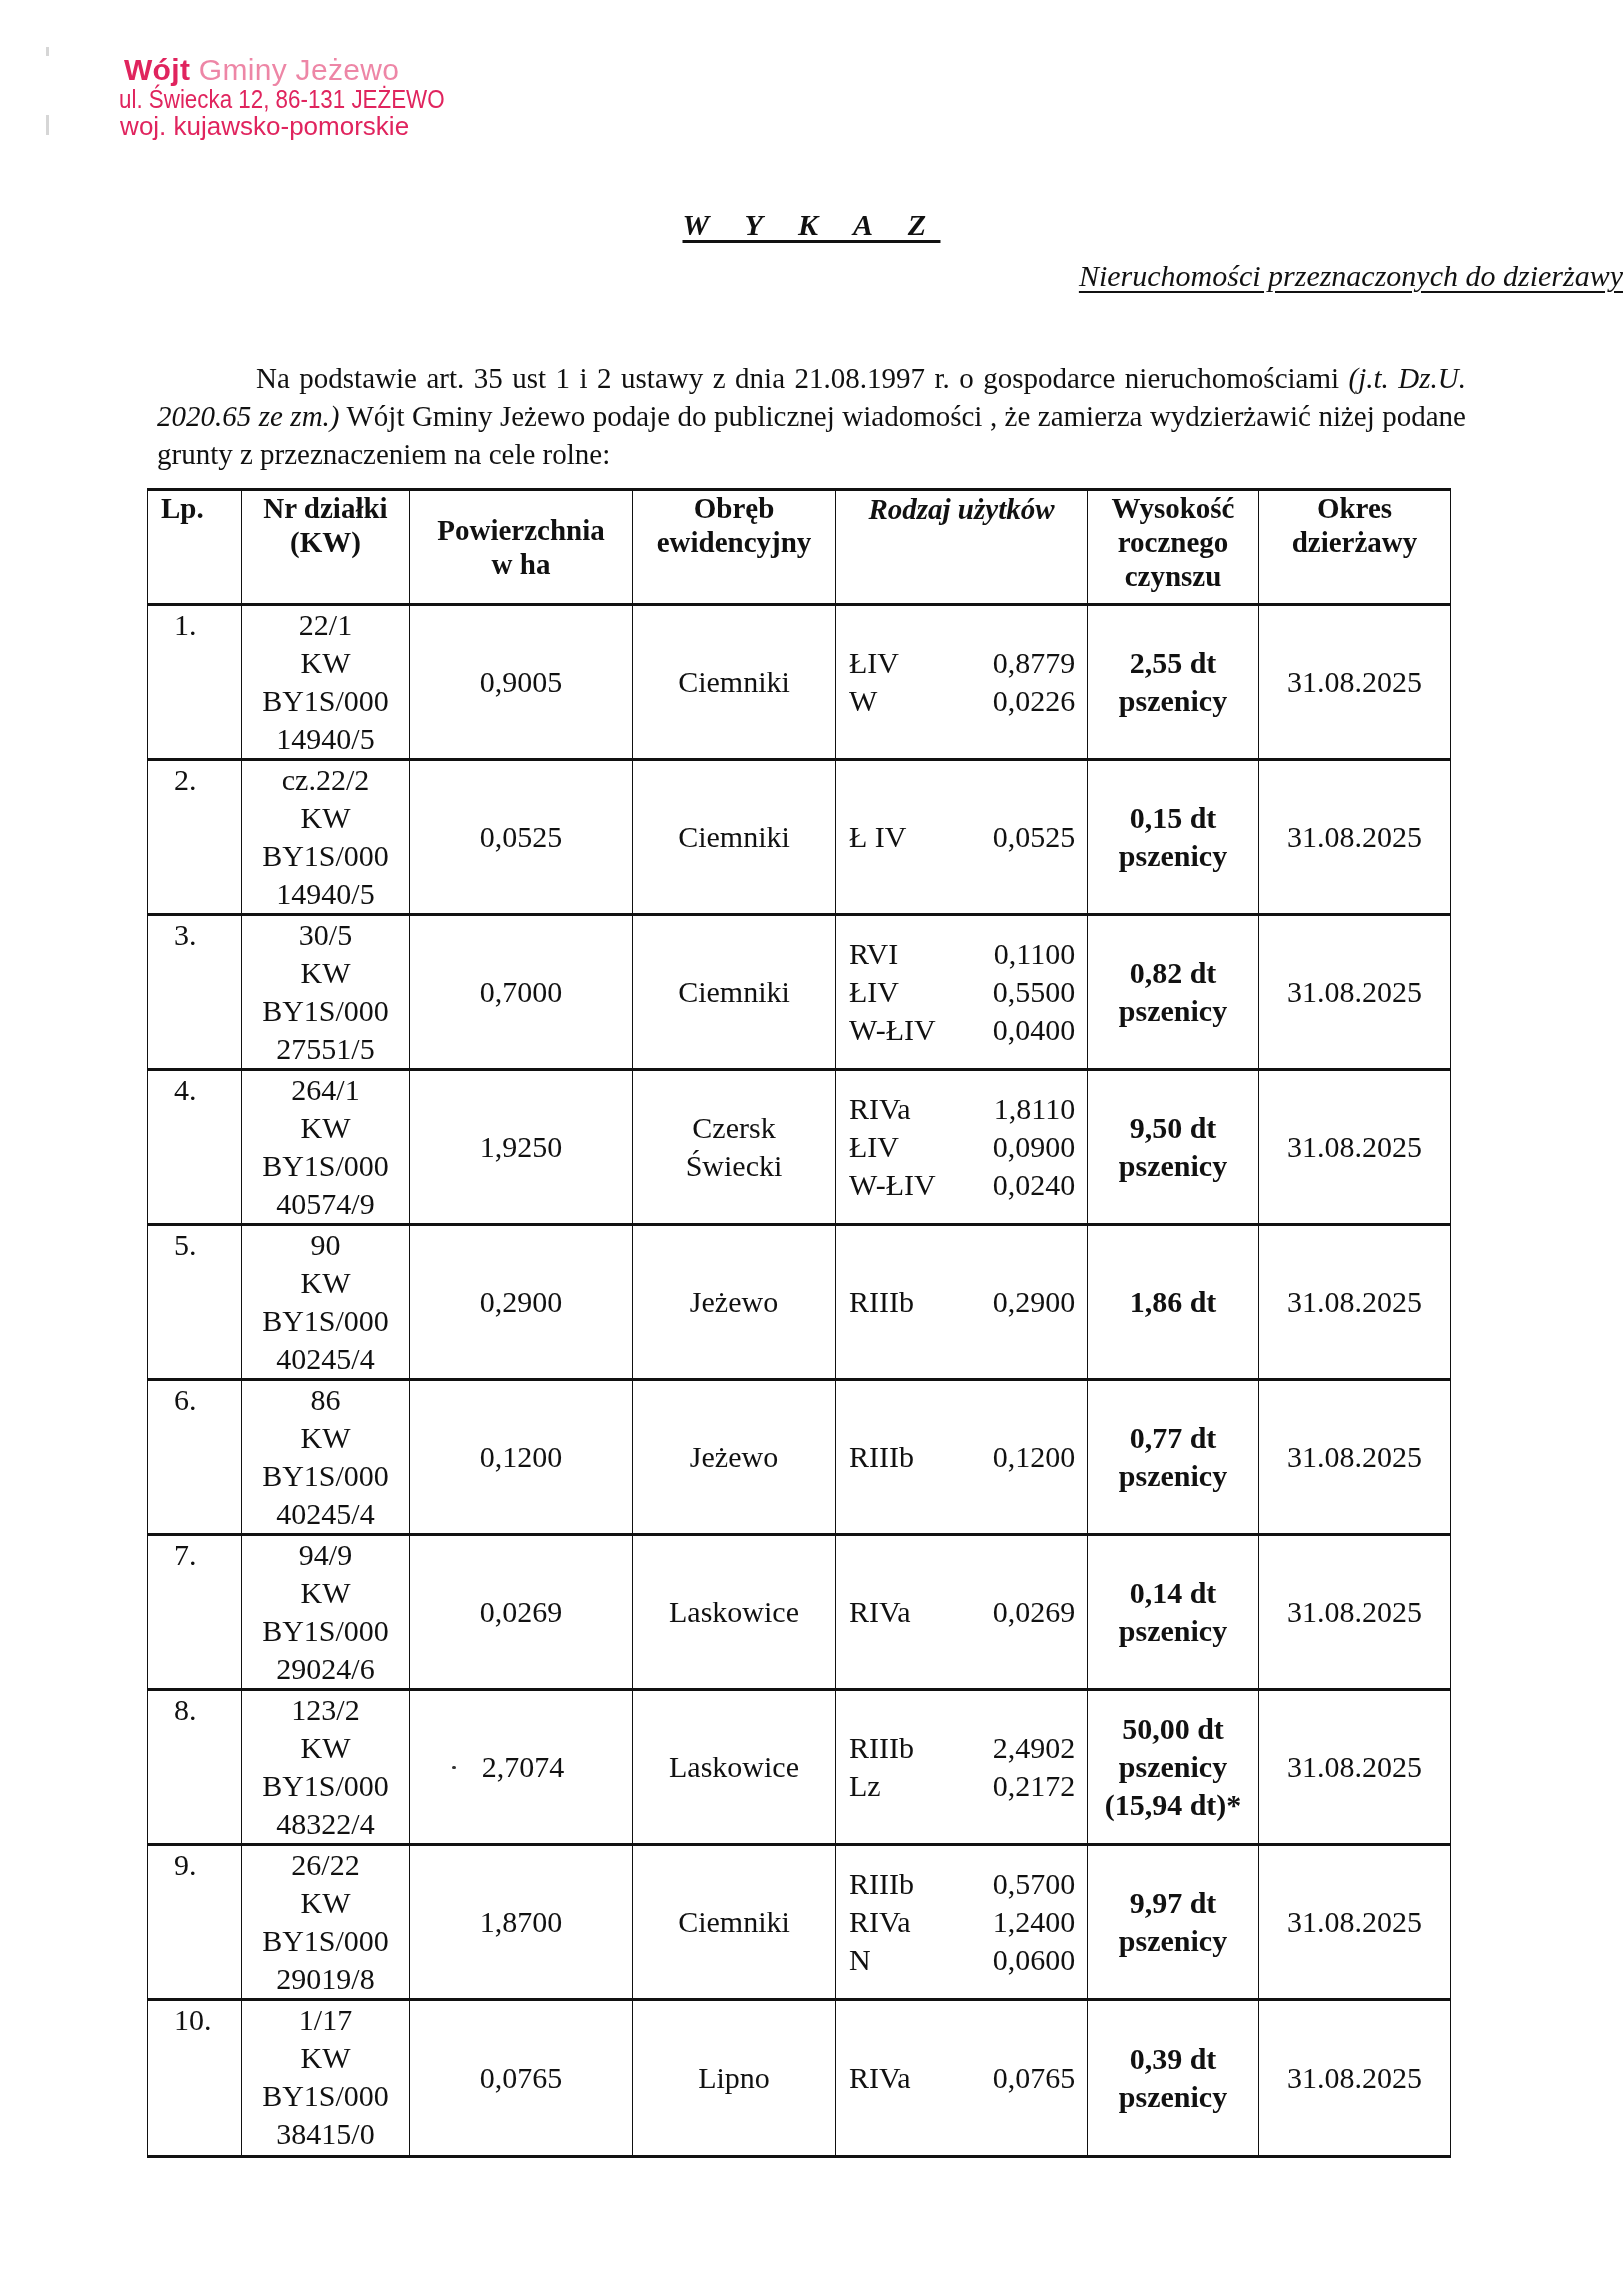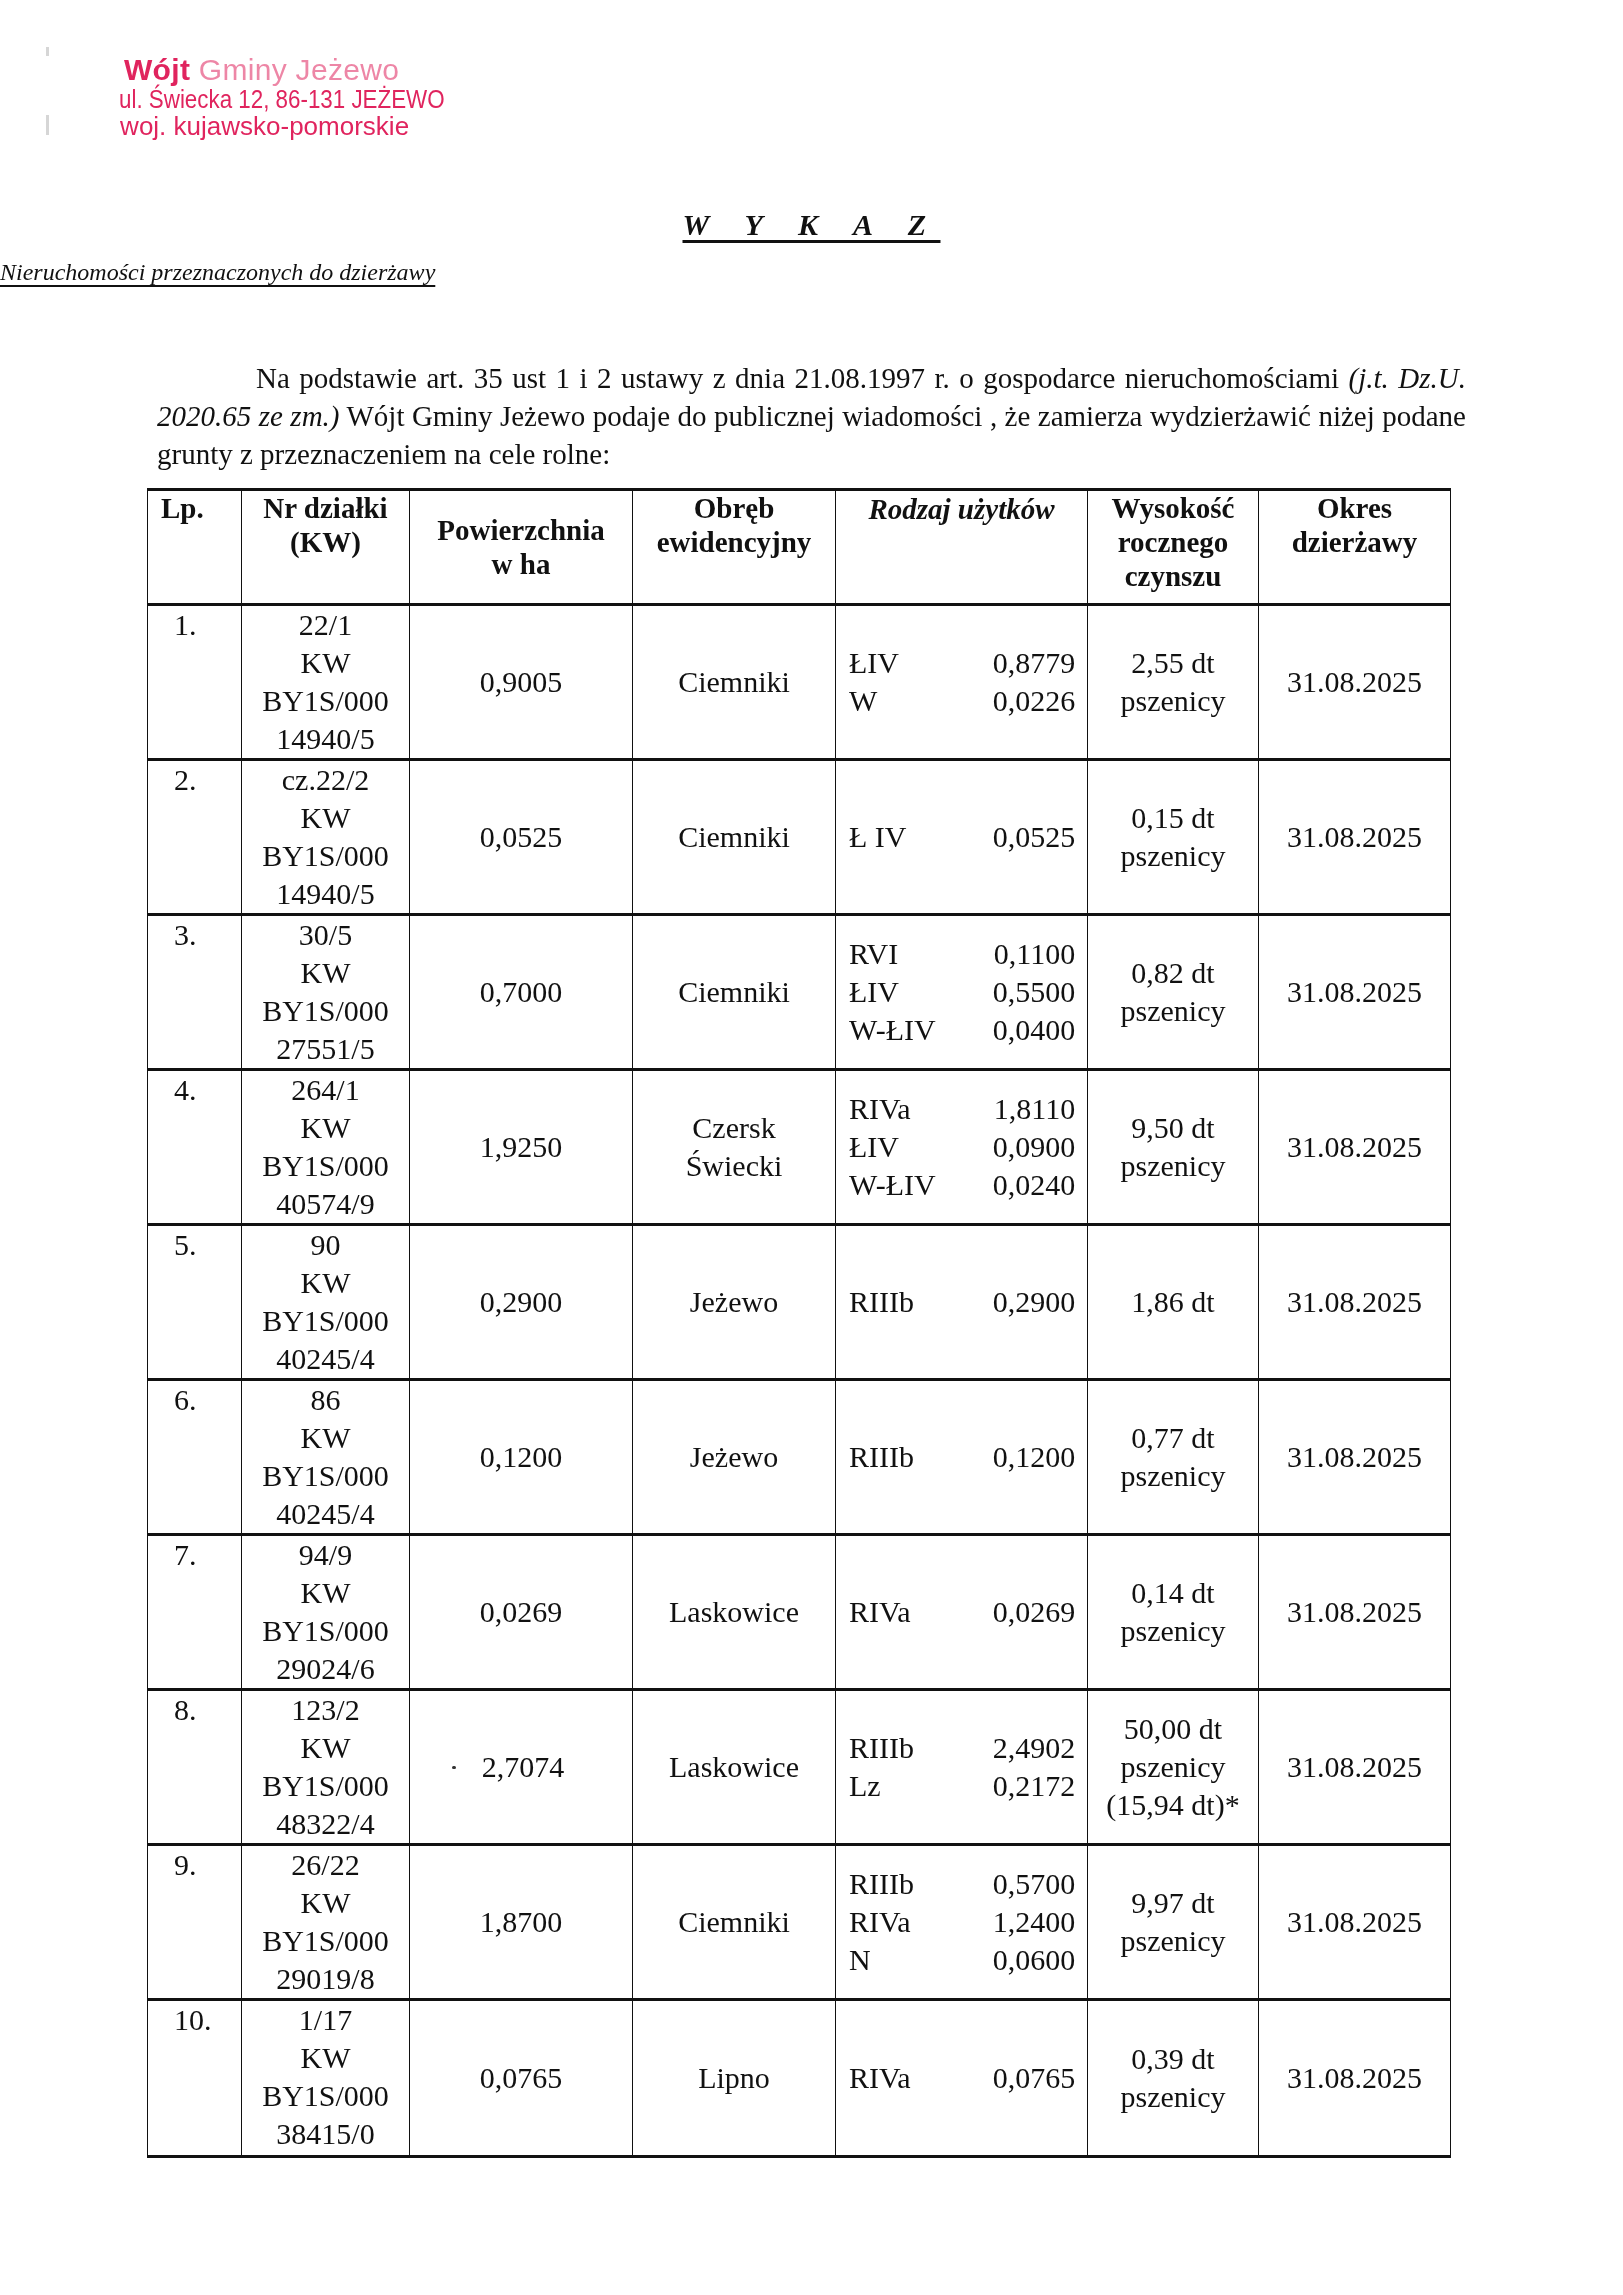--- a/index.html
+++ b/index.html
@@ -11,22 +11,22 @@
   .stamp .l1 { font-size:30px; font-weight:bold; letter-spacing:0.3px; }
   .stamp .l1 .faded { font-weight:normal; opacity:0.55; }
   .stamp .l2 { font-size:26px; margin-left:-5.2px; transform:scaleX(0.86); transform-origin:left; }
   .stamp .l3 { font-size:26px; margin-left:-3.9px; }
 
   .scan-mark { position:absolute; left:46px; width:2.6px; background:#bbb; opacity:0.6; }
 
   .title { position:absolute; left:0; width:1623px; top:208px; text-align:center;
            font-size:30px; font-style:italic; font-weight:bold; letter-spacing:14.4px; }
   .title span { text-decoration:underline; text-decoration-thickness:2.6px; text-underline-offset:5.2px; }
-  .subtitle { position:absolute; left:0; width:1623px; top:259px; text-align:left;
-              font-size:24px; font-style:italic; }
+  .subtitle { position:absolute; left:0; width:1623px; top:259px; text-align:right;
+              font-size:30px; font-style:italic; }
   .subtitle span { text-decoration:underline; text-decoration-thickness:2px; text-underline-offset:5.2px; }
 
   .intro { position:absolute; left:157px; width:1309px; top:335px; font-size:29px; line-height:38px;
            text-align:justify;margin-top:24px; }
   .intro .p1 { display:block; text-indent:99px; }
   .intro i { font-style:italic; }
 
   table.wykaz { position:absolute; left:147px; top:488px; width:1303px; border-collapse:collapse;
                 table-layout:fixed; font-size:30px; }
   table.wykaz col.c1 { width:94px; } table.wykaz col.c2 { width:168px; }
@@ -38,21 +38,21 @@
   table.wykaz th { font-weight:bold; font-size:29px; line-height:34px; vertical-align:top;
                    height:111px; text-align:center; }
   table.wykaz th.lp { text-align:left; padding-left:13px; }
   table.wykaz th.pow { vertical-align:middle; }
   table.wykaz th.rodzaj { padding-top:1.3px;font-style:italic; }
   table.wykaz td { text-align:center; vertical-align:middle; line-height:38px; }
   table.wykaz td.lp { vertical-align:top; text-align:left; padding-left:26px; }
   table.wykaz td.nr { vertical-align:top; }
   .nr-line { display:block; }
   .uz-line { display:flex; justify-content:space-between; padding:0 11.8px 0 13px; }
-  .czynsz-line { display:block; }
+  .czynsz-line { display:block;font-weight:bold; }
   .stray-dot { display:inline-block; width:3.9px; height:3.9px; background:#333; border-radius:50%;
                position:relative; left:-26px; top:-7.9px; }
 </style>
 </head>
 <body>
 
 <div class="stamp">
   <div class="l1">
     <span>Wójt</span>
     <span class="faded">Gminy Jeżewo</span>

